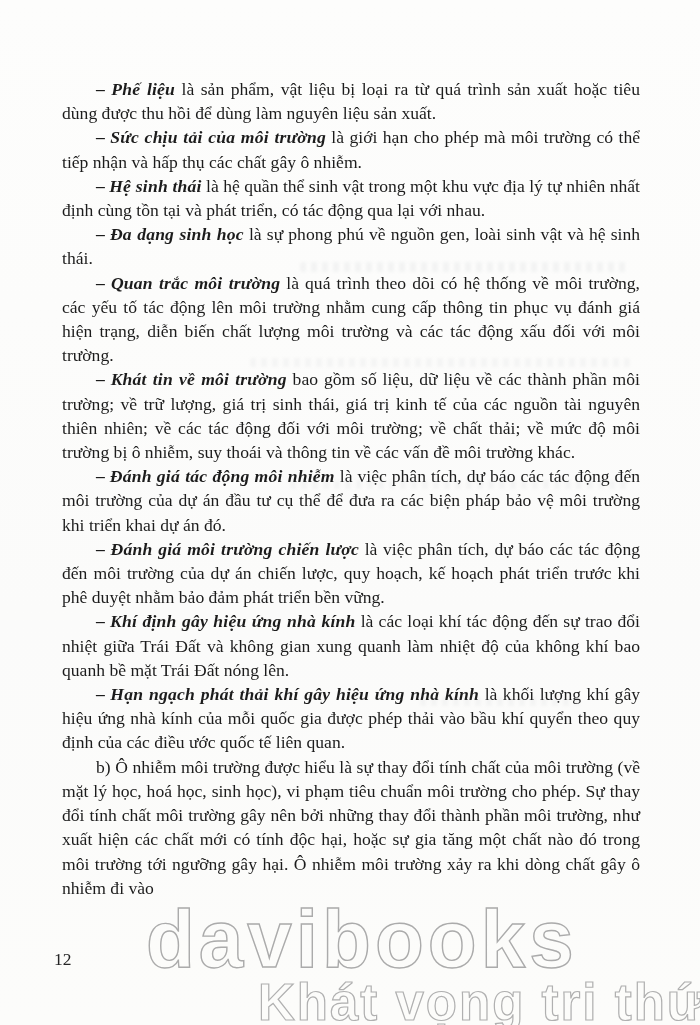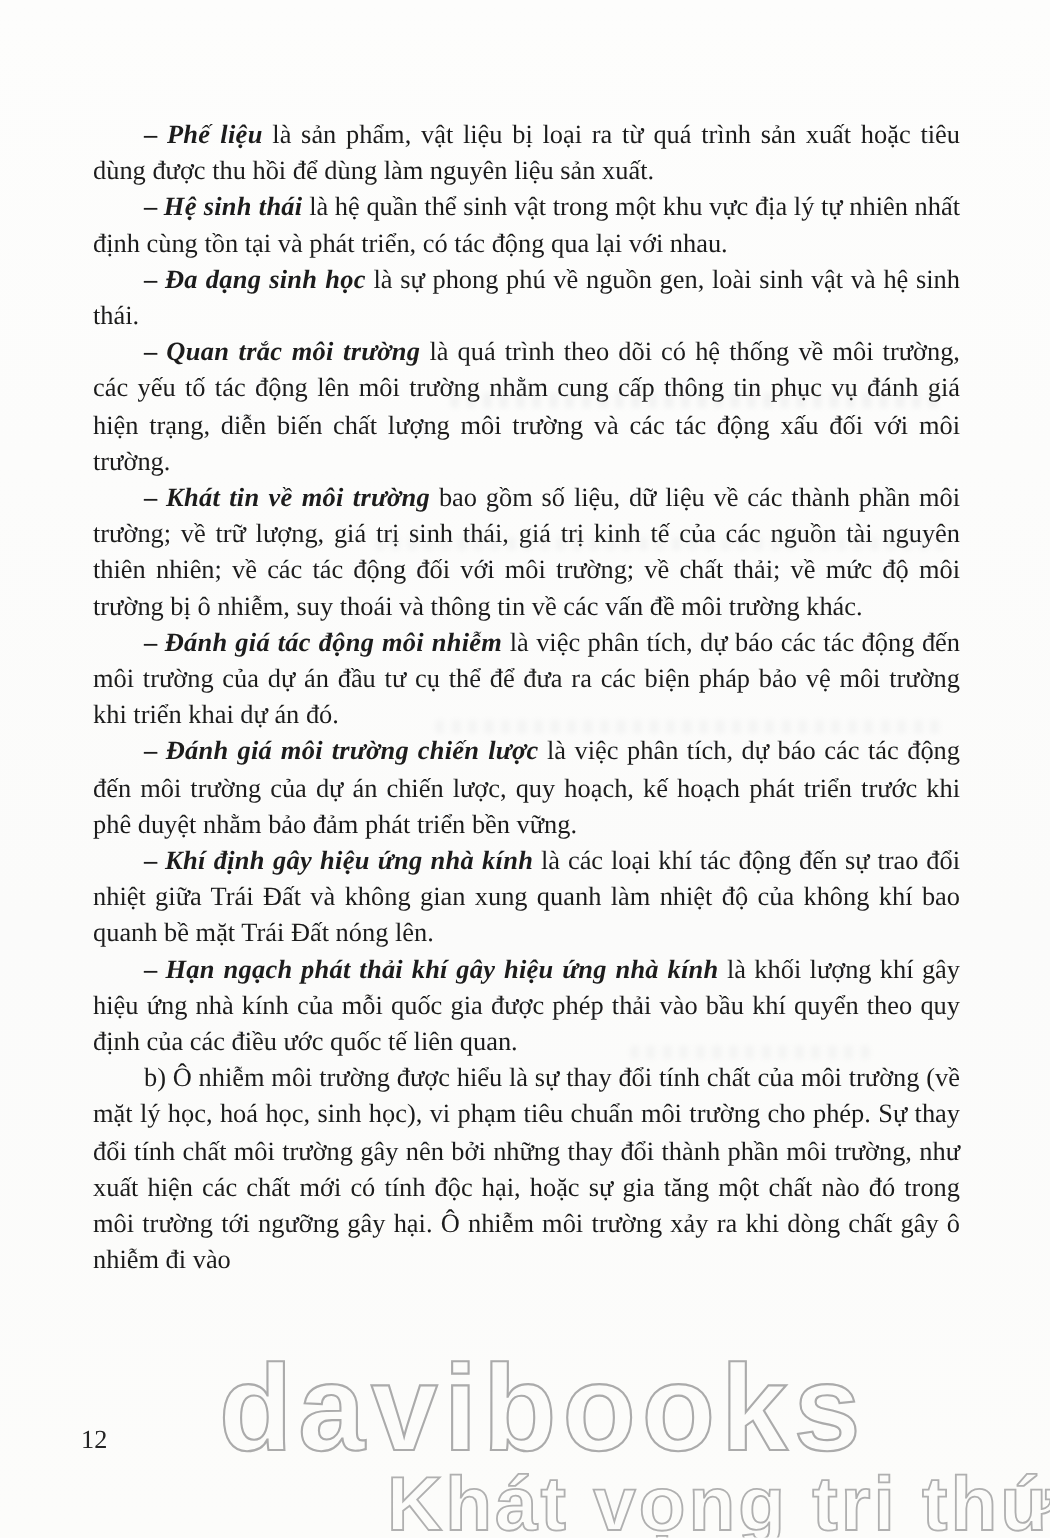--- a/index.html
+++ b/index.html
@@ -65,20 +65,21 @@
 </style>
 </head>
 <body>
 
 <div class="page">
 
   <div class="content">
 
     <p class="para"><span class="dash">–</span> <span class="term">Phế liệu</span> <span>là sản phẩm, vật liệu bị loại ra từ quá trình sản xuất hoặc tiêu dùng được thu hồi để dùng làm nguyên liệu sản xuất.</span></p>
 
+    <p class="para"><span class="dash">–</span> <span class="term">Sức chịu tải của môi trường</span> <span>là giới hạn cho phép mà môi trường có thể tiếp nhận và hấp thụ các chất gây ô nhiễm.</span></p>
 
     <p class="para"><span class="dash">–</span> <span class="term">Hệ sinh thái</span> <span>là hệ quần thể sinh vật trong một khu vực địa lý tự nhiên nhất định cùng tồn tại và phát triển, có tác động qua lại với nhau.</span></p>
 
     <p class="para"><span class="dash">–</span> <span class="term">Đa dạng sinh học</span> <span>là sự phong phú về nguồn gen, loài sinh vật và hệ sinh thái.</span></p>
 
     <p class="para"><span class="dash">–</span> <span class="term">Quan trắc môi trường</span> <span>là quá trình theo dõi có hệ thống về môi trường, các yếu tố tác động lên môi trường nhằm cung cấp thông tin phục vụ đánh giá hiện trạng, diễn biến chất lượng môi trường và các tác động xấu đối với môi trường.</span></p>
 
     <p class="para"><span class="dash">–</span> <span class="term">Khát tin về môi trường</span> <span>bao gồm số liệu, dữ liệu về các thành phần môi trường; về trữ lượng, giá trị sinh thái, giá trị kinh tế của các nguồn tài nguyên thiên nhiên; về các tác động đối với môi trường; về chất thải; về mức độ môi trường bị ô nhiễm, suy thoái và thông tin về các vấn đề môi trường khác.</span></p>
 
     <p class="para"><span class="dash">–</span> <span class="term">Đánh giá tác động môi nhiễm</span> <span>là việc phân tích, dự báo các tác động đến môi trường của dự án đầu tư cụ thể để đưa ra các biện pháp bảo vệ môi trường khi triển khai dự án đó.</span></p>

